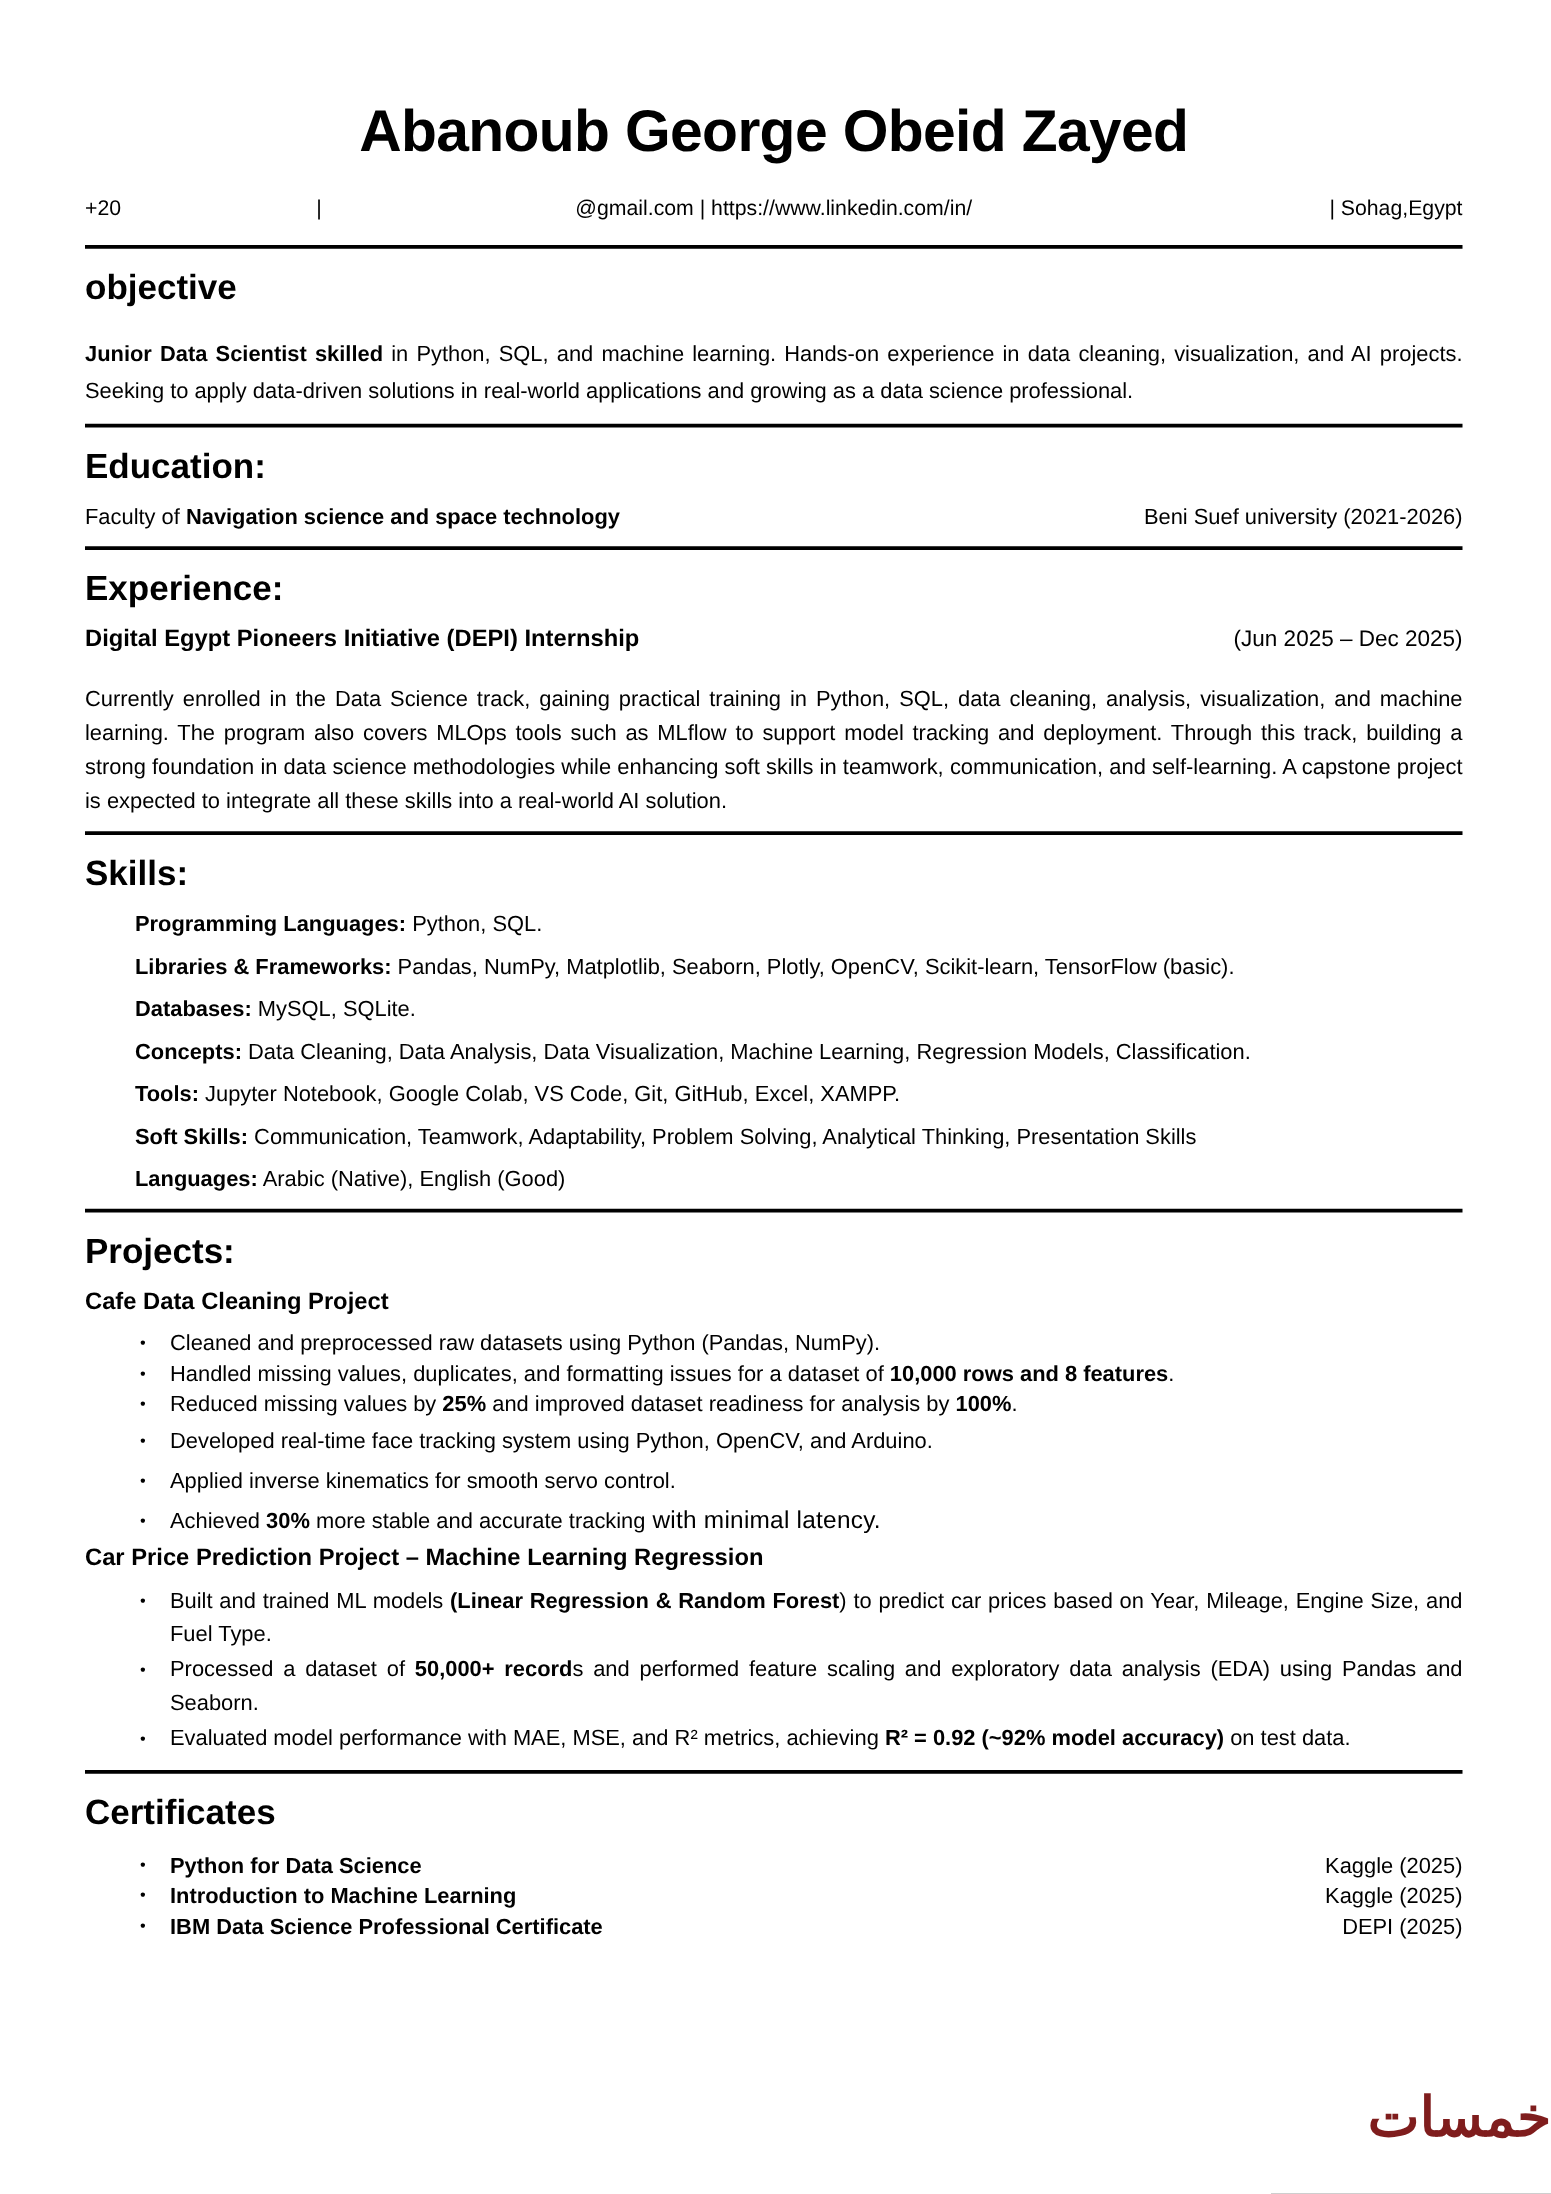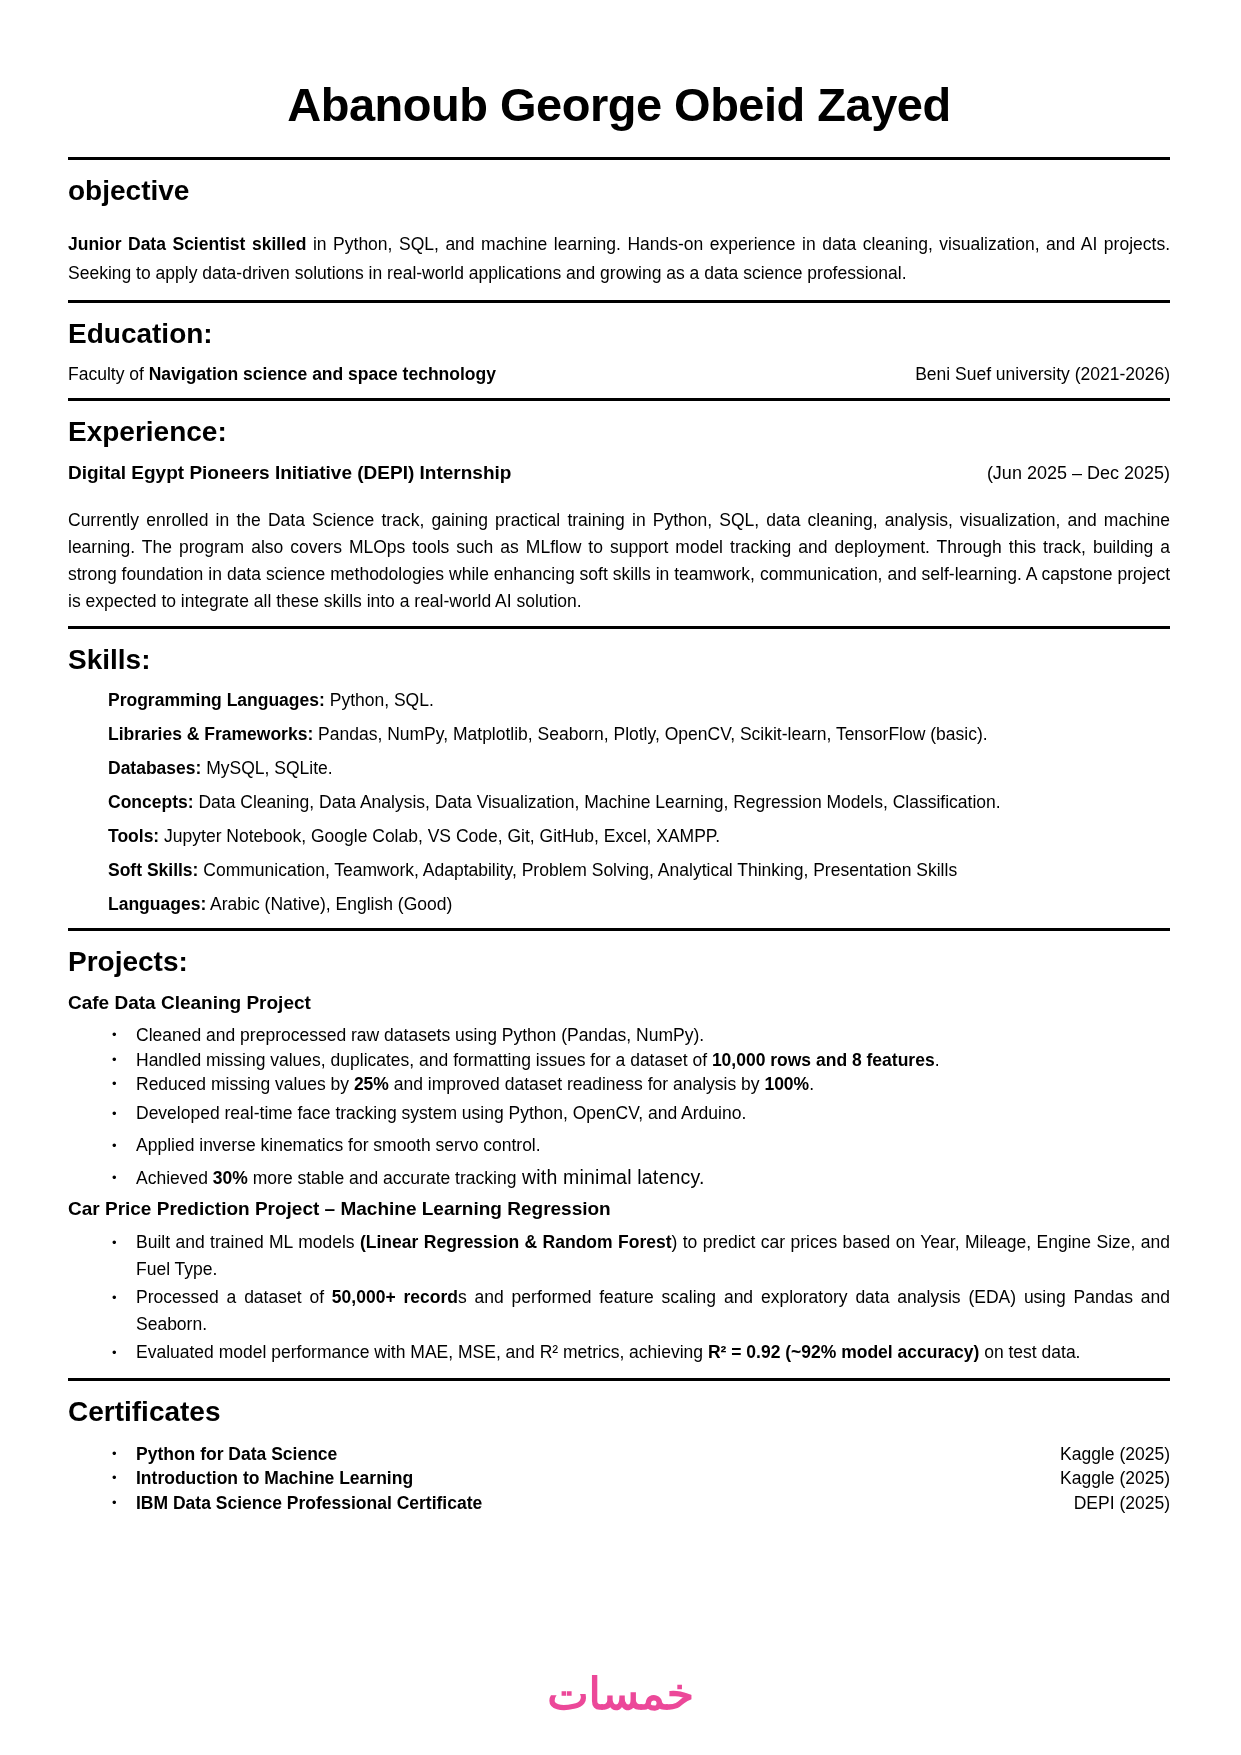--- a/index.html
+++ b/index.html
@@ -111,34 +111,40 @@
     font-size: 13px;
   }
   ul.certs .cert-name { font-weight: 700; }
   ul.certs .cert-issuer { font-weight: 400; }
 
   .watermark {
     position: absolute;
     top: 1668px;
     left: 0;
     width: 100%;
-    text-align: center;
-    color: #ec4899;
+    text-align: right;
+    color: #7f1d1d;
     font-size: 44px;
     font-weight: 700;
   }
 </style>
 </head>
 <body>
 
 <div class="page">
   <div class="content">
 
     <h1 class="name">Abanoub George Obeid Zayed</h1>
 
+    <div class="contact">
+      <span class="phone">+20</span>
+      <span class="sep1">|</span>
+      <span class="center">@gmail.com | https://www.linkedin.com/in/</span>
+      <span class="location">| Sohag,Egypt</span>
+    </div>
 
     <div class="rule"></div>
 
     <h2 class="sec">objective</h2>
     <p class="body-text"><span style="font-weight: 700;">Junior Data Scientist skilled</span><span> in Python, SQL, and machine learning. Hands-on experience in data cleaning, visualization, and AI projects. Seeking to apply data-driven solutions in real-world applications and growing as a data science professional.</span></p>
 
     <div class="rule"></div>
 
     <h2 class="sec">Education:</h2>
     <div class="row-between">

